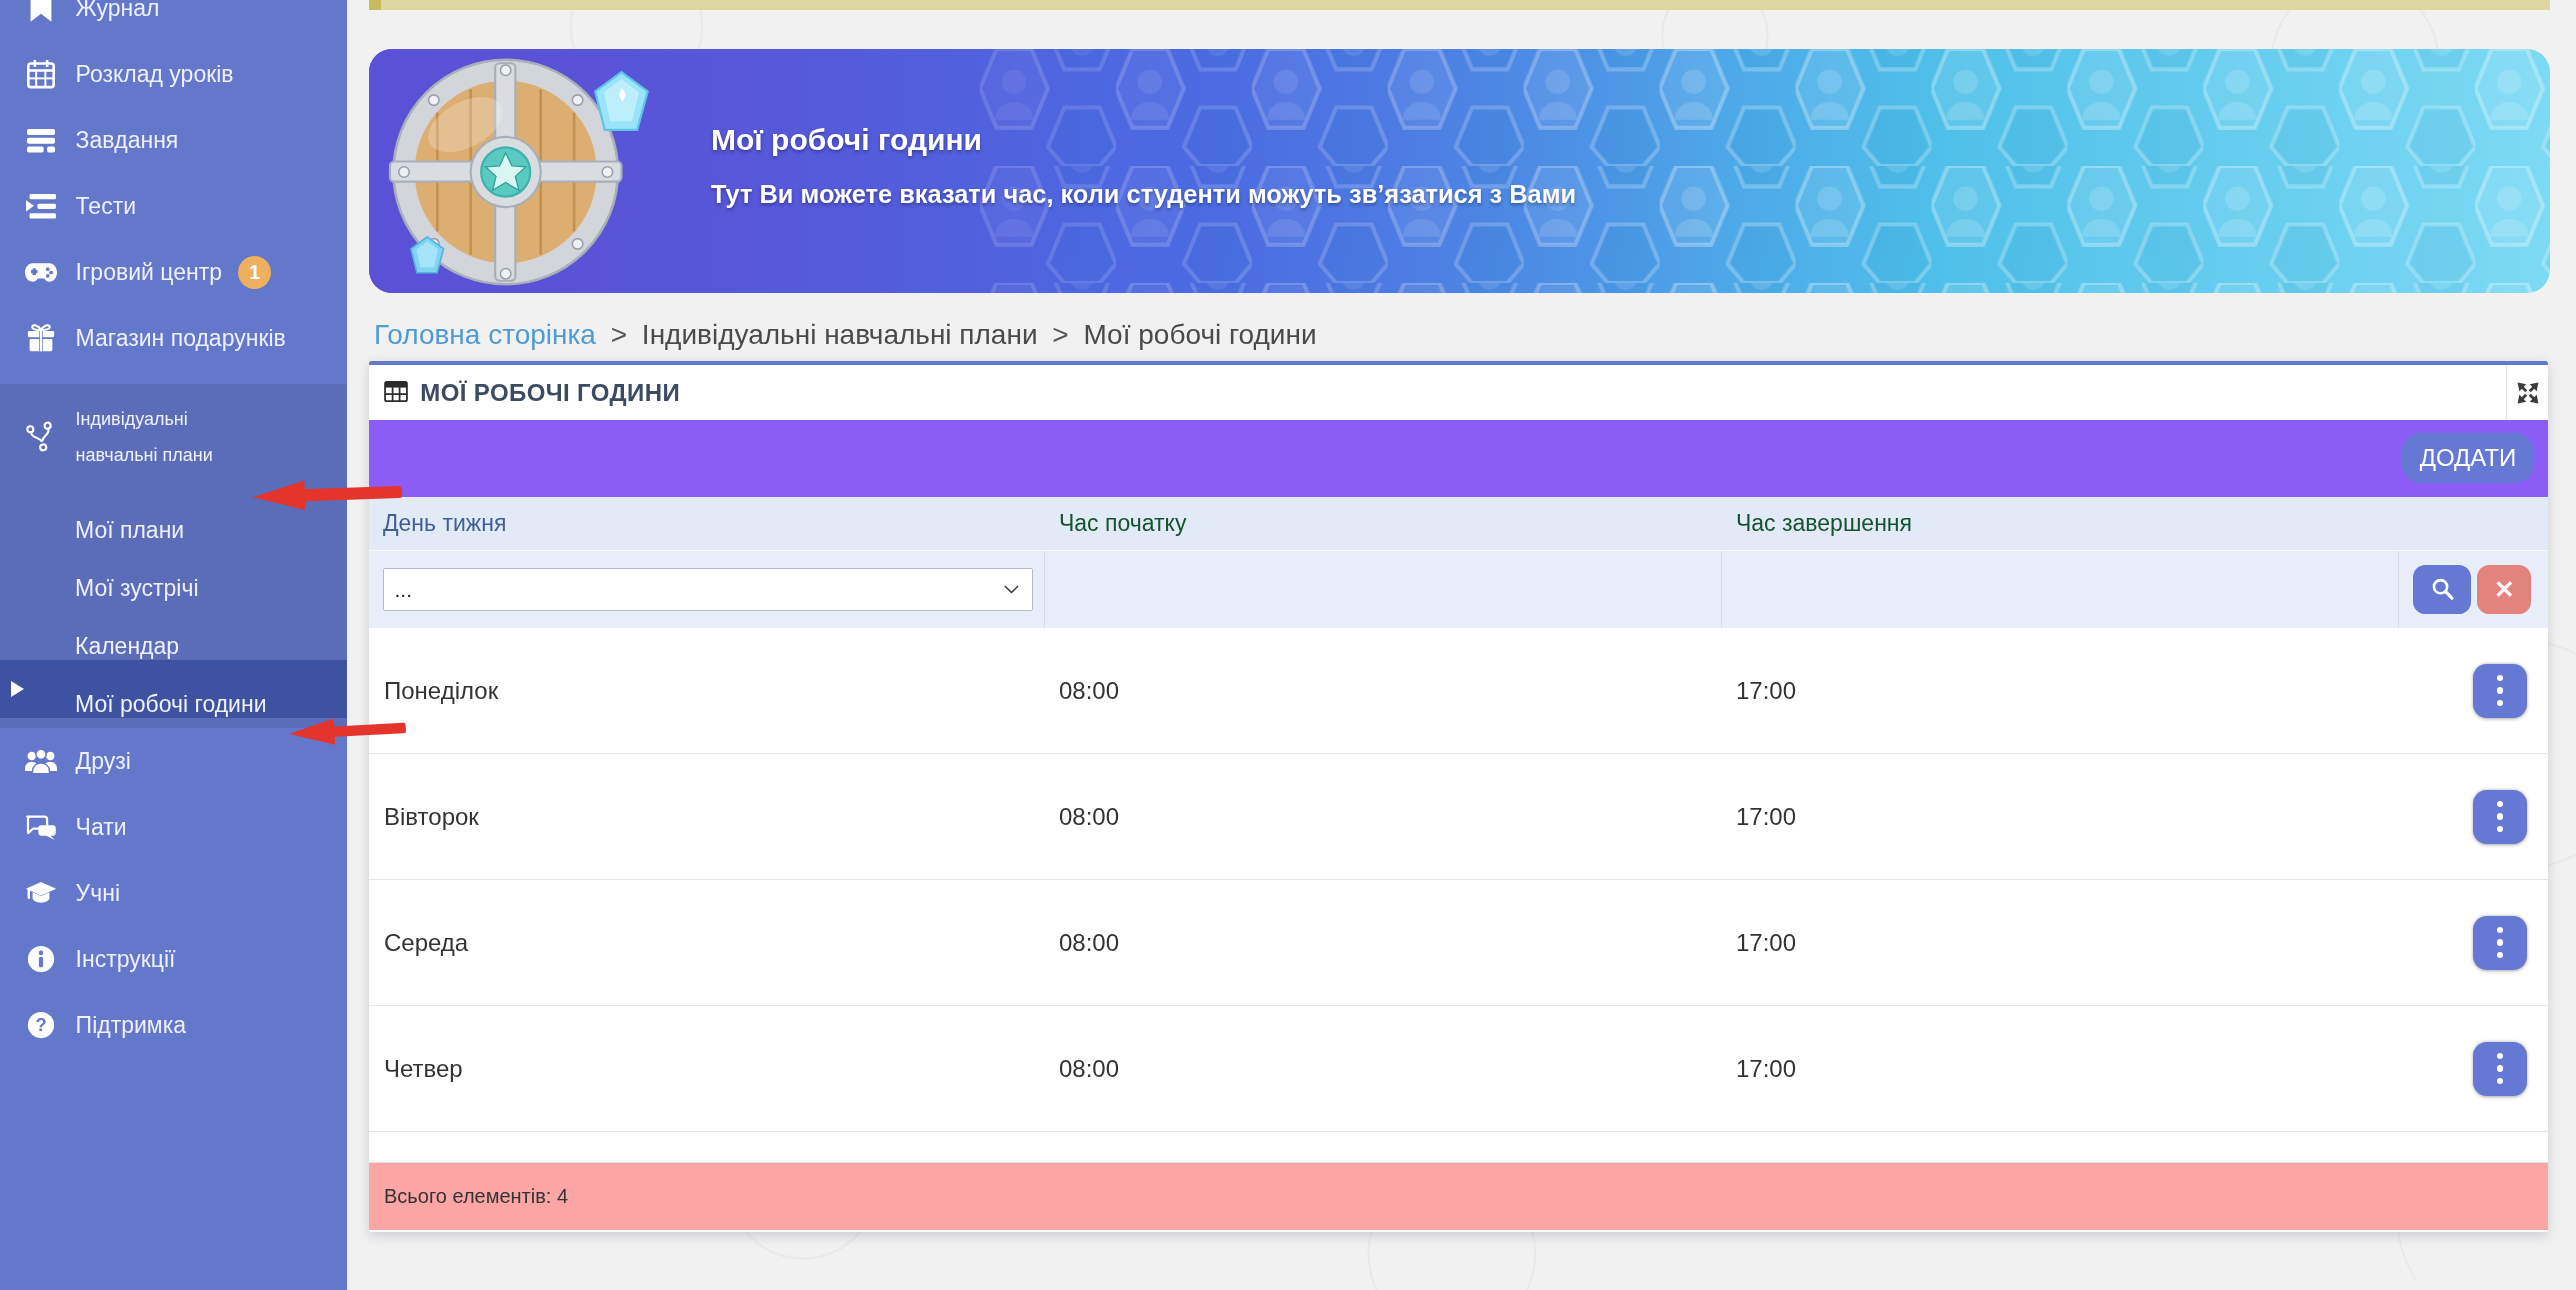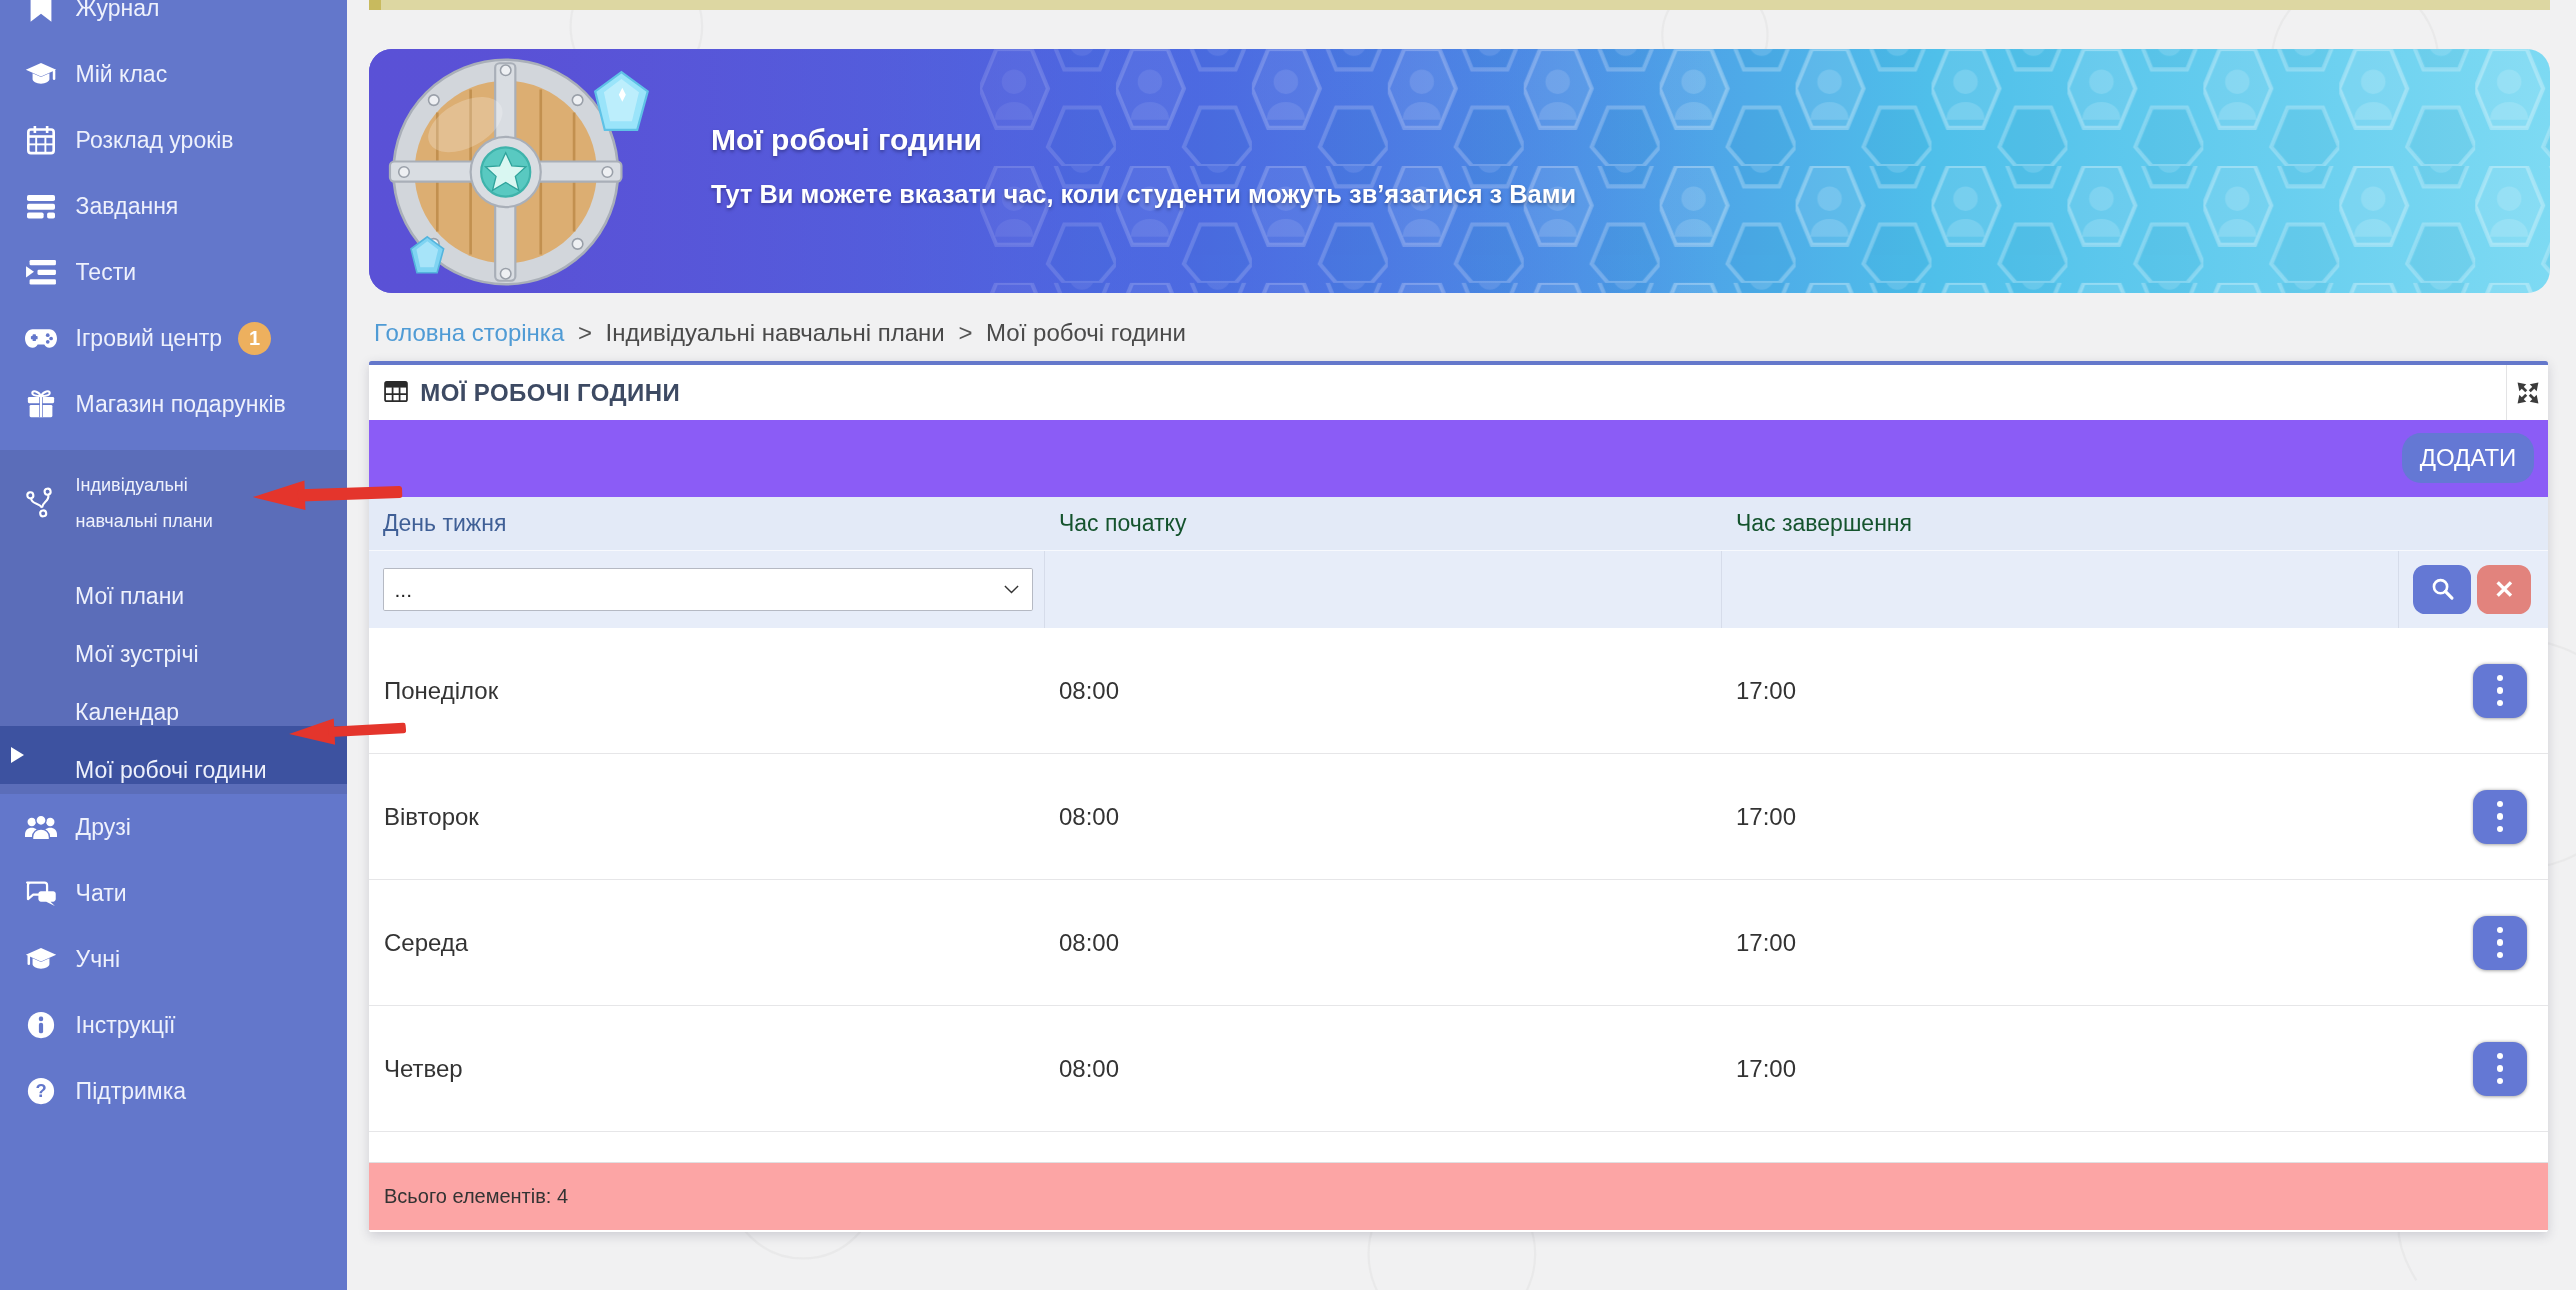--- a/index.html
+++ b/index.html
@@ -34,21 +34,21 @@
   .banner { position:absolute; left:22px; top:49px; width:2181px; height:244px; border-radius:23px; overflow:hidden; z-index:1;
             background:linear-gradient(90deg,#5a51d6 0%, #4b6ce2 38%, #4fc0ea 72%, #7ddaf3 100%); }
   .hexes  { position:absolute; right:0; top:0; height:100%; width:72%; opacity:.85; }
   .banner-fade { position:absolute; inset:0; background:linear-gradient(90deg, rgba(90,81,214,0.95) 6%, rgba(78,102,224,0.45) 34%, rgba(80,195,236,0) 62%); }
   .shield { position:absolute; left:5.3px; top:1.8px; height:242px; }
   .banner-text { position:absolute; left:342px; top:0; z-index:3; color:#fff; }
   .banner-title { position:absolute; left:0; top:74px; width:1403px; font-size:30px; font-weight:700; text-shadow:0 1.8px 3.5px rgba(0,0,30,.35); white-space:nowrap; }
   .banner-subtitle { position:absolute; left:0; top:131px; width:1666px; font-size:25.4px; font-weight:600; text-shadow:0 1.8px 3.5px rgba(0,0,30,.35); white-space:nowrap; }
 
   
-  .breadcrumb { position:absolute; left:27px; top:319px; font-size:24px; color:#4a4a4a; z-index:1; }
+  .breadcrumb { position:absolute; left:27px; top:319px; font-size:28px; color:#4a4a4a; z-index:1; }
   .breadcrumb a { color:#4f9bd5; text-decoration:none; cursor:pointer; }
   .breadcrumb .sep { margin:0 7px; color:#555; }
 
   
   .card { position:absolute; left:22px; top:361px; width:2179px; height:871px; background:#fff;
           border-top:4.4px solid #6478cb; border-radius:2.6px; box-shadow:0 3.5px 10.5px rgba(50,50,80,.18); z-index:1; }
   .card-header { height:55px; display:flex; align-items:center; padding-left:15px; position:relative; }
   .card-title { margin-left:12.3px; font-size:24px; font-weight:600; color:#3d4a63; letter-spacing:0.4px; }
   .expand-cell { position:absolute; right:0; top:0; width:42px; height:55px; border-left:0.9px solid #e3e3e5;
                  display:flex; align-items:center; justify-content:center; cursor:pointer; }
@@ -104,30 +104,20 @@
 
     <div class="side-item">
       <span class="sicon">
         <svg width="26" height="30" viewBox="0 0 30 34">
             <path d="M3 0h24v33l-12-9.5L3 33z" fill="#fff"></path>
           </svg>
       </span>
       <span class="slabel">Журнал</span>
     </div>
 
-    <div class="side-item">
-      <span class="sicon">
-        <svg width="33" height="26" viewBox="0 0 38 30">
-            <polygon points="19,2 37,10 19,18 1,10" fill="#fff"></polygon>
-            <path d="M9 14v7c0 3 4.5 5.5 10 5.5s10-2.5 10-5.5v-7l-10 4.5z" fill="#fff"></path>
-            <rect x="33" y="10" width="3" height="12" rx="1.5" fill="#fff"></rect>
-          </svg>
-      </span>
-      <span class="slabel">Мій клас</span>
-    </div>
 
     <div class="side-item">
       <span class="sicon">
         <svg width="28" height="30" viewBox="0 0 32 34">
             <rect x="1.5" y="5" width="29" height="27" rx="3" fill="none" stroke="#fff" stroke-width="3"></rect>
             <line x1="9" y1="1" x2="9" y2="9" stroke="#fff" stroke-width="3"></line>
             <line x1="23" y1="1" x2="23" y2="9" stroke="#fff" stroke-width="3"></line>
             <line x1="2" y1="13" x2="30" y2="13" stroke="#fff" stroke-width="3"></line>
             <line x1="10.5" y1="14" x2="10.5" y2="31" stroke="#fff" stroke-width="2.2"></line>
             <line x1="21" y1="14" x2="21" y2="31" stroke="#fff" stroke-width="2.2"></line>

